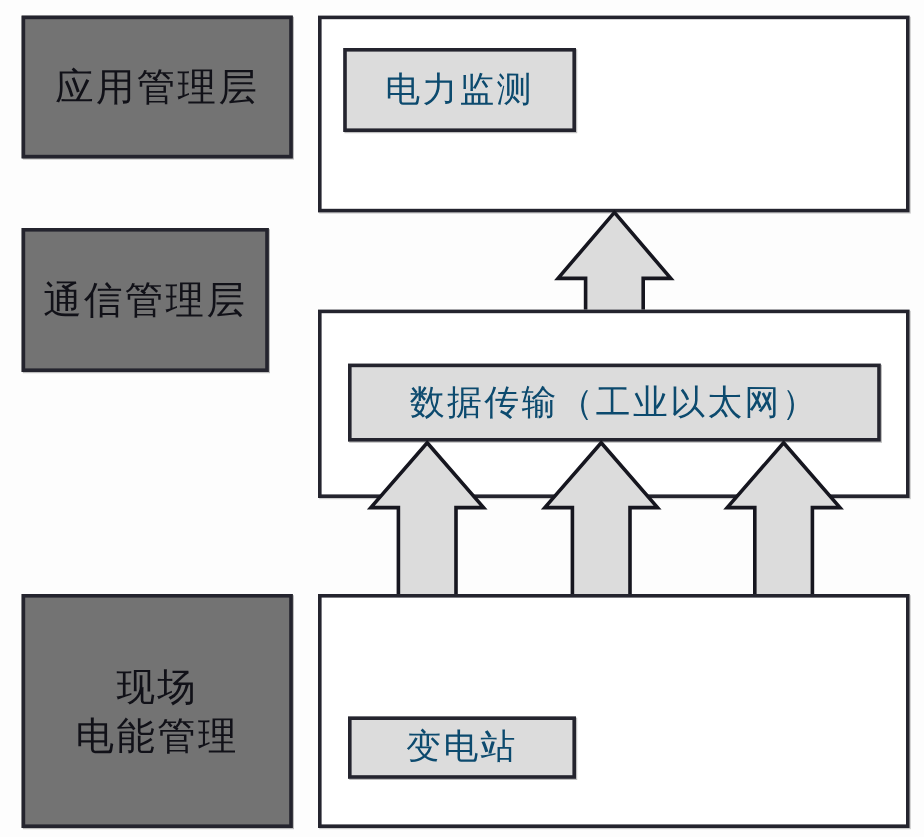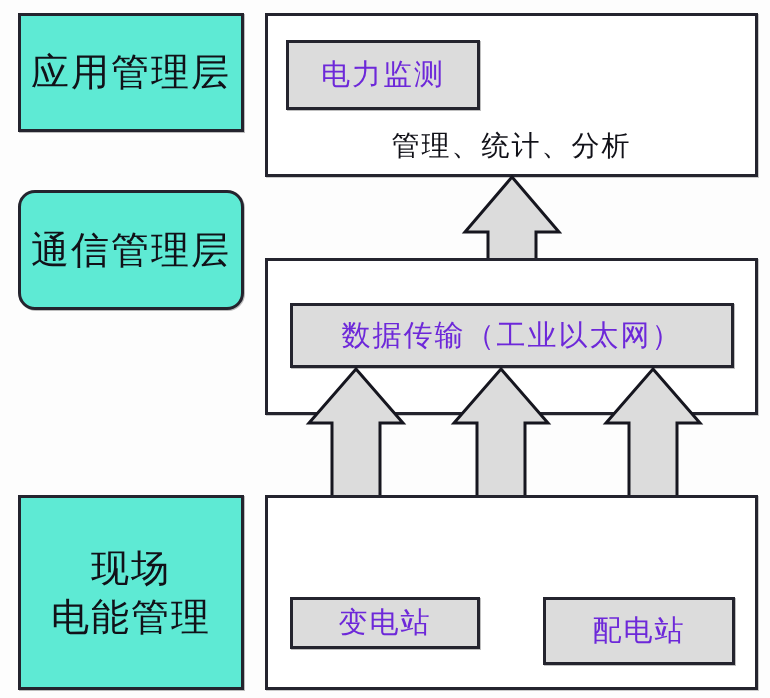--- a/index.html
+++ b/index.html
@@ -14,28 +14,28 @@
     height: 698px;
     background: #fdfdfd;
     font-family: "Liberation Serif", "DejaVu Serif", serif;
     overflow: hidden;
   }
 
   
   .layer-label {
     position: absolute;
     box-sizing: border-box;
-    background: #5eead4;
+    background: #737373;
     border: 3px solid #24242e;
     display: flex;
     align-items: center;
     justify-content: center;
     text-align: center;
     color: #111118;
-    font-size: 38px;
+    font-size: 32px;
     line-height: 1.28;
     letter-spacing: 2px;
     white-space: pre-line;
     box-shadow: 1px 1px 0 rgba(0,0,0,0.25);
   }
 
   .panel {
     position: absolute;
     box-sizing: border-box;
     background: #ffffff;
@@ -45,21 +45,21 @@
 
   .node-box {
     position: absolute;
     box-sizing: border-box;
     background: #dcdcdc;
     border: 3px solid #24242e;
     display: flex;
     align-items: center;
     justify-content: center;
     text-align: center;
-    color: #6d28d9;
+    color: #0c4a6e;
     font-size: 29px;
     letter-spacing: 2px;
     box-shadow: 1px 1px 0 rgba(0,0,0,0.25);
   }
 
   .plain-text {
     position: absolute;
     color: #111118;
     font-size: 28px;
     letter-spacing: 2px;
@@ -85,27 +85,26 @@
 <div id="stage">
 
   <div class="layer-label" style="left:18px; top:13px; width:226px; height:119px;">应用管理层</div>
 
   <div class="panel" style="left:265px; top:13px; width:493px; height:164px;">
   </div>
 
   <div class="node-box" style="left:286px; top:40px; width:194px; height:70px;">电力监测</div>
 
 
-  <div class="plain-text" style="left:265px; top:127px; width:493px;">管理、统计、分析</div>
 
   <svg class="arrow" style="left:462px; top:174px; width:100px; height:132px;" viewBox="0 0 100 132" preserveAspectRatio="none">
     <polygon points="50,3 97,58 74,58 74,130 26,130 26,58 3,58"></polygon>
   </svg>
 
-  <div class="layer-label" style="left:18px; top:190px; width:226px; height:120px;border-radius:17px;">通信管理层</div>
+  <div class="layer-label" style="left:18px; top:190px; width:206px; height:120px;">通信管理层</div>
 
   <div class="panel" style="left:265px; top:258px; width:493px; height:157px;">
   </div>
 
   <div class="node-box" style="left:290px; top:303px; width:444px; height:65px;">数据传输（工业以太网）</div>
 
   <svg class="arrow" style="left:306px; top:366px; width:100px; height:134px;" viewBox="0 0 100 134" preserveAspectRatio="none">
     <polygon points="50,3 97,57 74,57 74,132 26,132 26,57 3,57"></polygon>
   </svg>
 
@@ -119,15 +118,14 @@
 
   <div class="layer-label" style="left:18px; top:495px; width:226px; height:195px;">现场
 电能管理</div>
 
   <div class="panel" style="left:265px; top:495px; width:493px; height:195px;">
   </div>
 
 
   <div class="node-box" style="left:290px; top:597px; width:190px; height:52px;">变电站</div>
 
-  <div class="node-box" style="left:543px; top:597px; width:192px; height:68px;">配电站</div>
 
 </div>
 
 </body></html>

